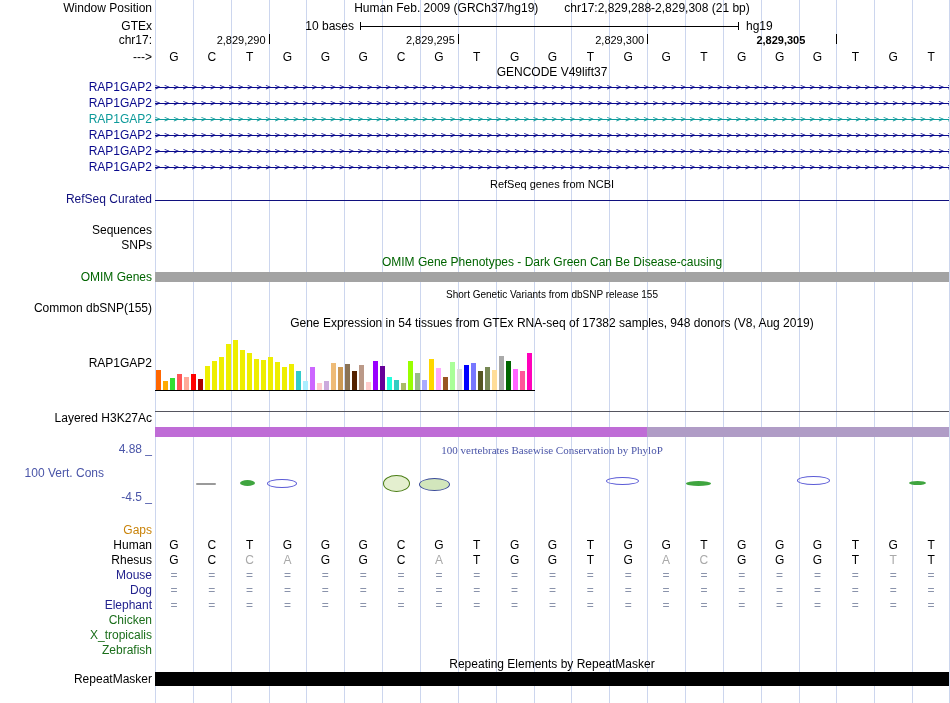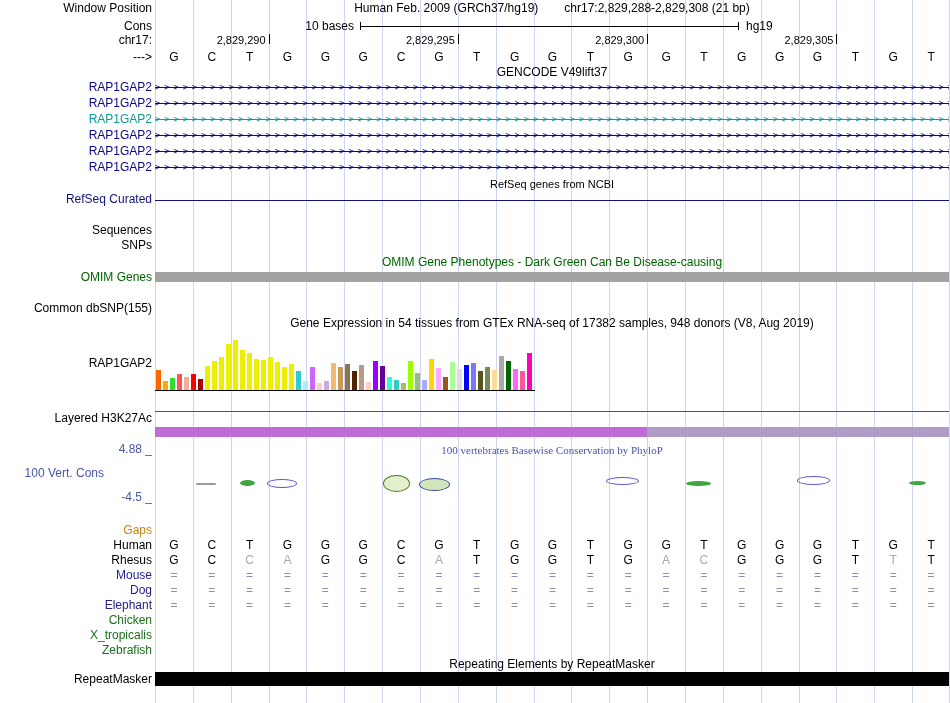--- a/index.html
+++ b/index.html
@@ -53,36 +53,36 @@
       <div class="grid" style="left: 874px; background: rgb(204, 214, 238);"></div>
       <div class="grid" style="left: 912px; background: rgb(204, 214, 238);"></div>
       <div class="grid" style="left: 949px; background: rgb(204, 214, 238);"></div>
     </div>
 
   <div class="lbl" style="top:2px">Window Position</div>
   <div class="title" style="top:2px">
     <span>Human Feb. 2009 (GRCh37/hg19)</span><span style="margin-left:26px">chr17:2,829,288-2,829,308 (21 bp)</span>
   </div>
 
-  <div class="lbl" style="top:20px">Cons</div>
+  <div class="lbl" style="top:20px">GTEx</div>
   <div class="txt" style="left:256px;top:20px;width:98px;text-align:right">10 bases</div>
   <div class="hline" style="left:360px;top:26px;width:379px"></div>
   <div class="vtick" style="left:360px;top:22px"></div>
   <div class="vtick" style="left:738px;top:22px"></div>
   <div class="txt" style="left:746px;top:20px">hg19</div>
 
   <div class="lbl" style="top:34px">chr17:</div>
   <div id="ticks">
       <div class="txt t11" style="left: 188.571px; top: 34px; width: 77px; text-align: right;">2,829,290</div>
       <div style="position: absolute; width: 1px; height: 10px; background: rgb(0, 0, 0); left: 269px; top: 34px;"></div>
       <div class="txt t11" style="left: 377.857px; top: 34px; width: 77px; text-align: right;">2,829,295</div>
       <div style="position: absolute; width: 1px; height: 10px; background: rgb(0, 0, 0); left: 458px; top: 34px;"></div>
       <div class="txt t11" style="left: 567.143px; top: 34px; width: 77px; text-align: right;">2,829,300</div>
       <div style="position: absolute; width: 1px; height: 10px; background: rgb(0, 0, 0); left: 647px; top: 34px;"></div>
-      <div class="txt t11" style="left: 756.429px; top: 34px; width: 77px; text-align: right;">2,829,305</div>
+      <div class="txt t11" style="left: 756.429px; top: 34px; width: 77px;  font-weight: bold;">2,829,305</div>
       <div style="position: absolute; width: 1px; height: 10px; background: rgb(0, 0, 0); left: 836px; top: 34px;"></div>
     </div>
 
   <div class="lbl" style="top:51px">---&gt;</div>
   <div id="baserow">
       <div class="basecell" style="left: 0px; width: 37.8571px;">G</div>
       <div class="basecell" style="left: 37.8571px; width: 37.8571px;">C</div>
       <div class="basecell" style="left: 75.7143px; width: 37.8571px;">T</div>
       <div class="basecell" style="left: 113.571px; width: 37.8571px;">G</div>
       <div class="basecell" style="left: 151.429px; width: 37.8571px;">G</div>
@@ -110,20 +110,21 @@
   <div class="lbl" style="top: 193px; color: rgb(16, 16, 126);">RefSeq Curated</div>
   <div class="hline" style="left: 155px; top: 200px; width: 794px; background: rgb(16, 16, 126);"></div>
 
   <div class="lbl" style="top:224px">Sequences</div>
   <div class="lbl" style="top:239px">SNPs</div>
 
   <div class="title" style="top: 256px; color: rgb(0, 100, 0);">OMIM Gene Phenotypes - Dark Green Can Be Disease-causing</div>
   <div class="lbl" style="top: 271px; color: rgb(0, 100, 0);">OMIM Genes</div>
   <div class="bar" style="left: 155px; top: 272px; width: 794px; height: 10px; background: rgb(163, 163, 163);"></div>
 
+  <div class="title t10" style="top:288px">Short Genetic Variants from dbSNP release 155</div>
   <div class="lbl" style="top:302px">Common dbSNP(155)</div>
 
   <div class="title" style="top:317px">Gene Expression in 54 tissues from GTEx RNA-seq of 17382 samples, 948 donors (V8, Aug 2019)</div>
   <div class="lbl" style="top:357px">RAP1GAP2</div>
   <div id="gtex-chart">
       <div class="gtexbar" style="height: 20px; background: rgb(255, 102, 0);"></div>
       <div class="gtexbar" style="height: 9px; background: rgb(255, 170, 0);"></div>
       <div class="gtexbar" style="height: 12px; background: rgb(51, 221, 51);"></div>
       <div class="gtexbar" style="height: 16px; background: rgb(255, 85, 85);"></div>
       <div class="gtexbar" style="height: 13px; background: rgb(255, 170, 153);"></div>

